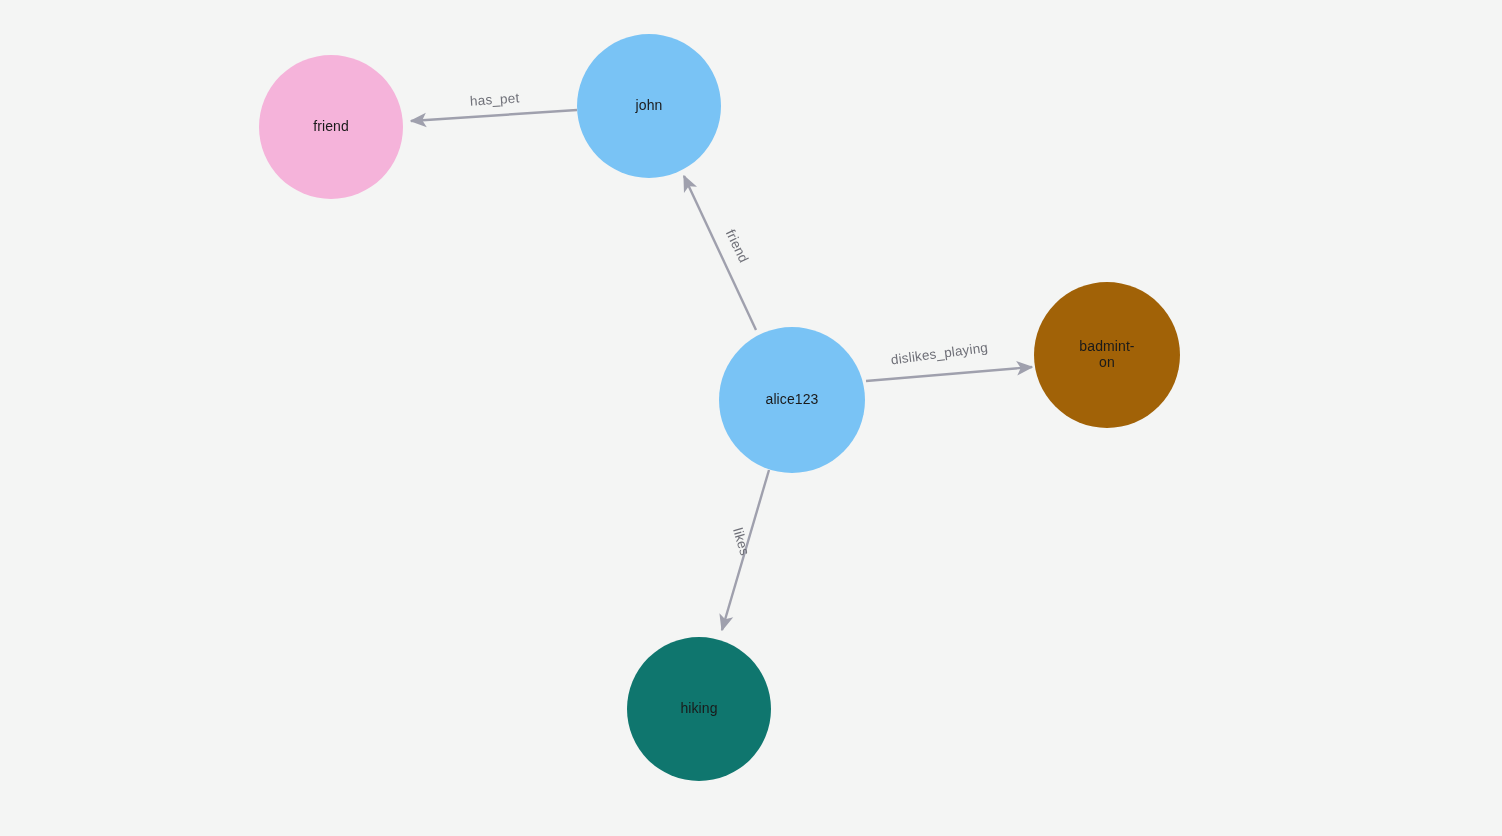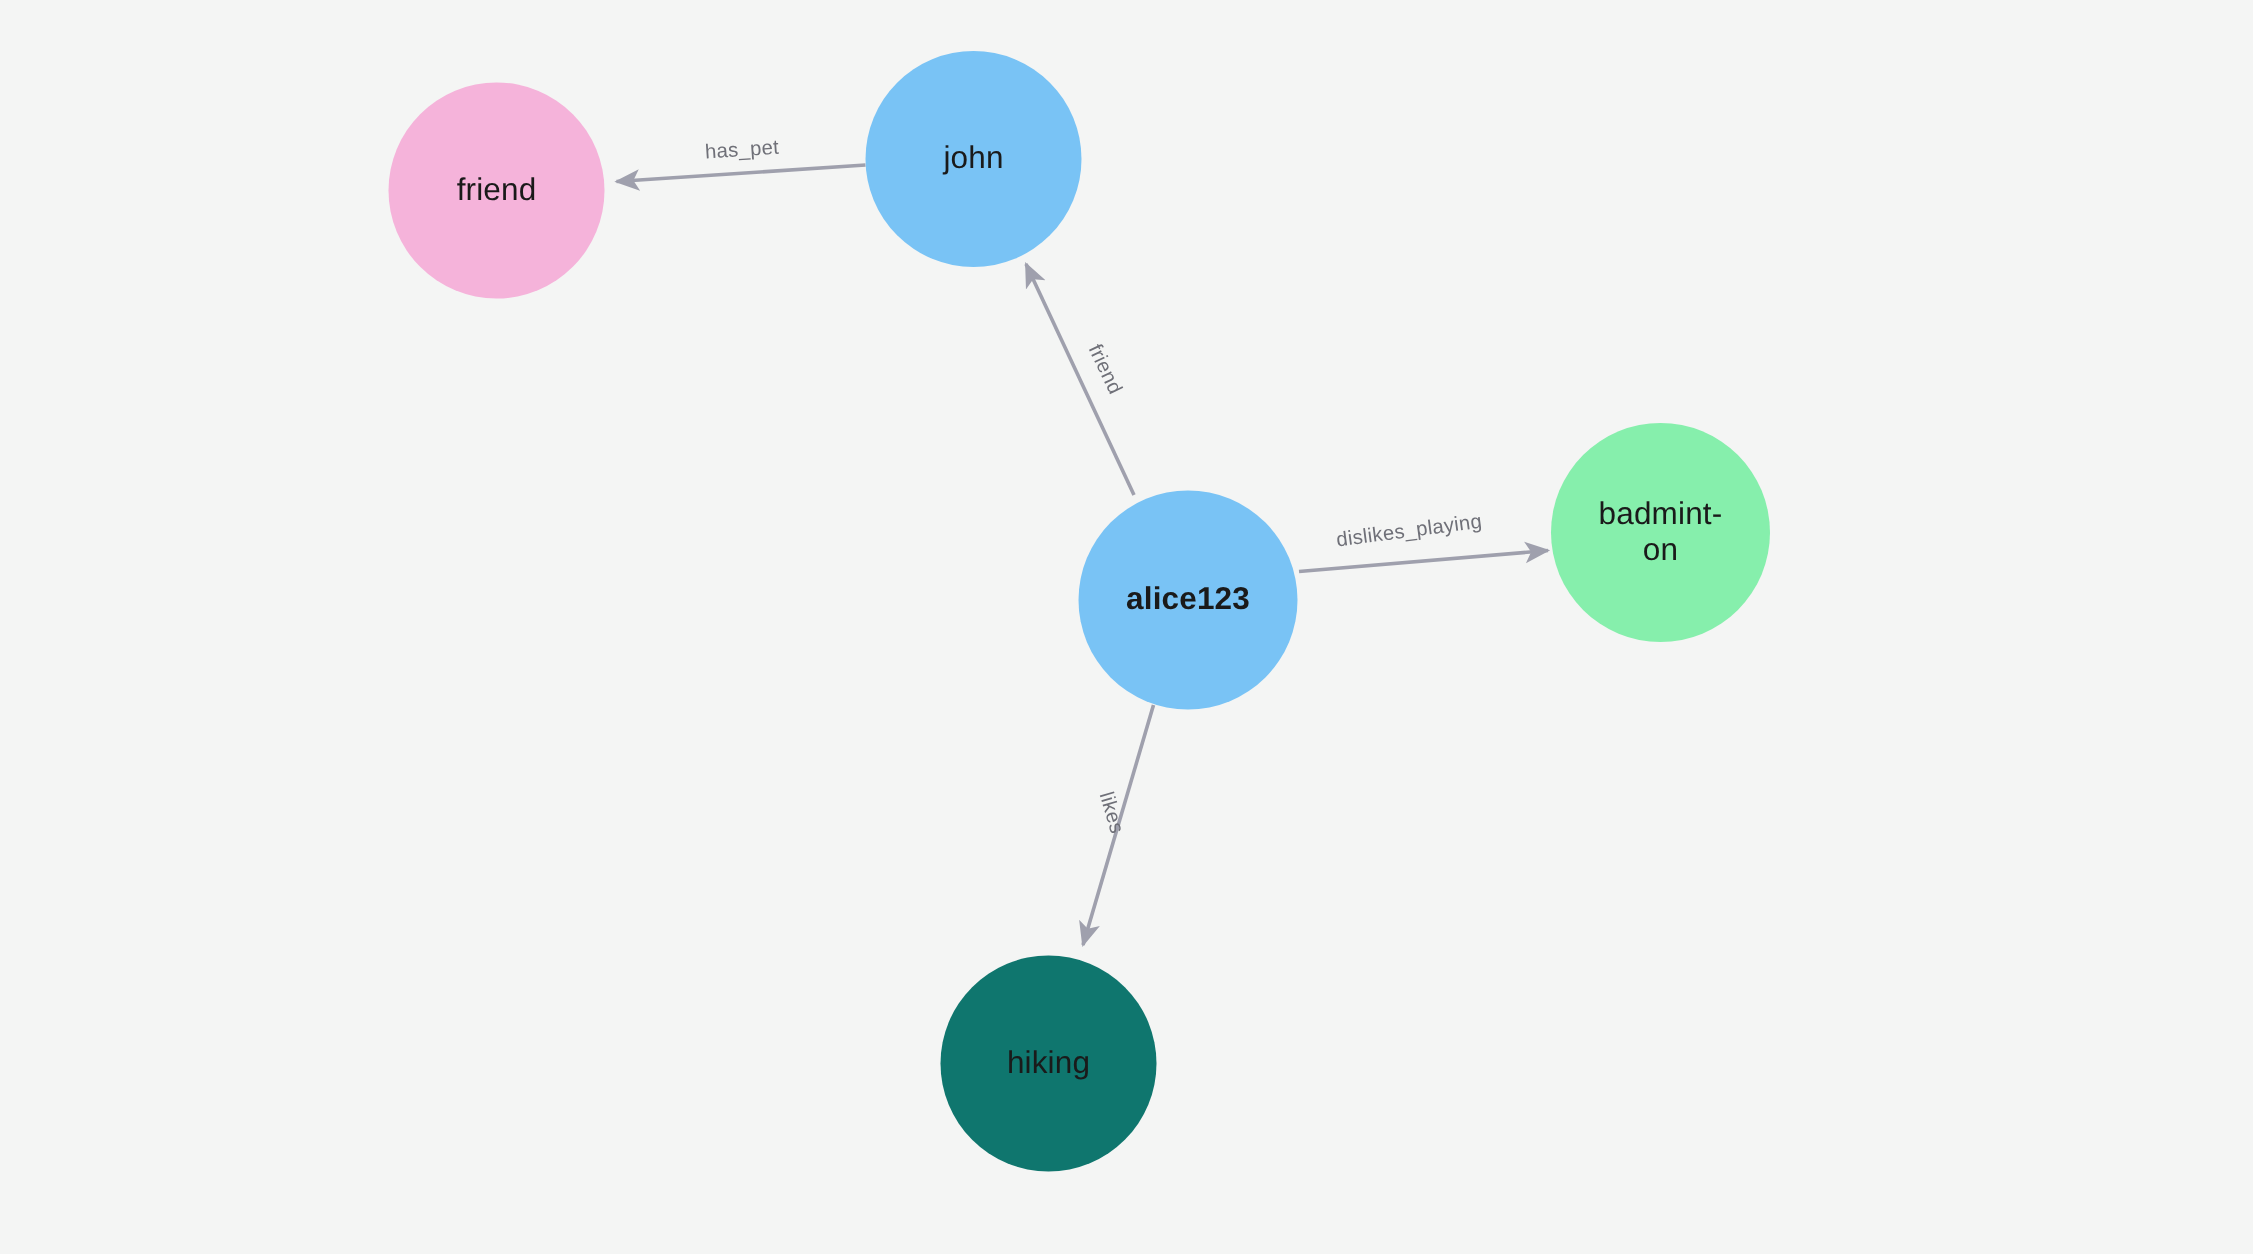--- a/index.html
+++ b/index.html
@@ -32,21 +32,21 @@
     border-radius: 50%;
     display: flex;
     align-items: center;
     justify-content: center;
     text-align: center;
     box-sizing: border-box;
     cursor: pointer;
   }
   .graph-node-label {
     color: #1a1a1a;
-    font-size: 21px;
+    font-size: 14px;
     line-height: 1.12;
     letter-spacing: 0.1px;
     font-family: "Liberation Sans", sans-serif;
     white-space: pre-line;
     pointer-events: none;
     padding: 0 10px;
     word-break: break-word;
   }
   .edge-line {
     stroke-linecap: butt;
@@ -83,24 +83,24 @@
       </g>
   </svg>
 
   <div id="nodes-layer">
       <div class="graph-node" style="left: 259px; top: 55px; width: 144px; height: 144px; background: rgb(245, 179, 218);">
         <span class="graph-node-label">friend</span>
       </div>
       <div class="graph-node" style="left: 577px; top: 34px; width: 144px; height: 144px; background: rgb(121, 195, 245);">
         <span class="graph-node-label">john</span>
       </div>
-      <div class="graph-node" style="left: 719px; top: 327px; width: 146px; height: 146px; background: rgb(121, 195, 245); font-weight: bold;">
+      <div class="graph-node" style="left: 719px; top: 327px; width: 146px; height: 146px; background: rgb(121, 195, 245);">
         <span class="graph-node-label">alice123</span>
       </div>
-      <div class="graph-node" style="left: 1034px; top: 282px; width: 146px; height: 146px; background: #86efac;">
+      <div class="graph-node" style="left: 1034px; top: 282px; width: 146px; height: 146px; background: #a16207;">
         <span class="graph-node-label">badmint-
 on</span>
       </div>
       <div class="graph-node" style="left: 627px; top: 637px; width: 144px; height: 144px; background: #0f766e;">
         <span class="graph-node-label">hiking</span>
       </div>
     </div>
 
 </div>
 

